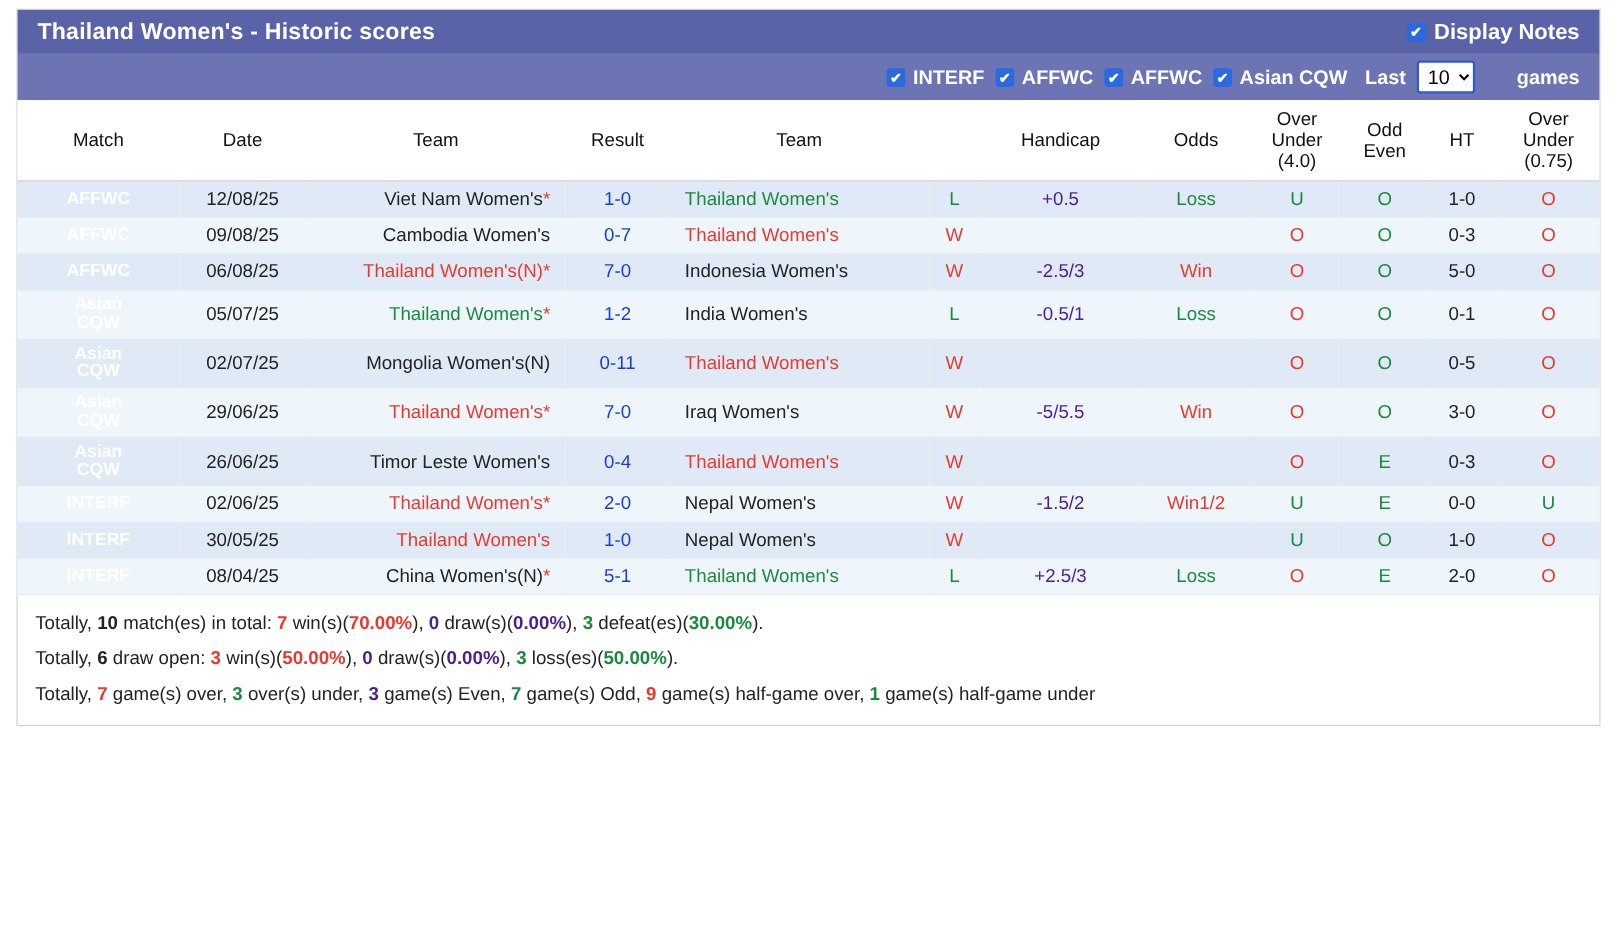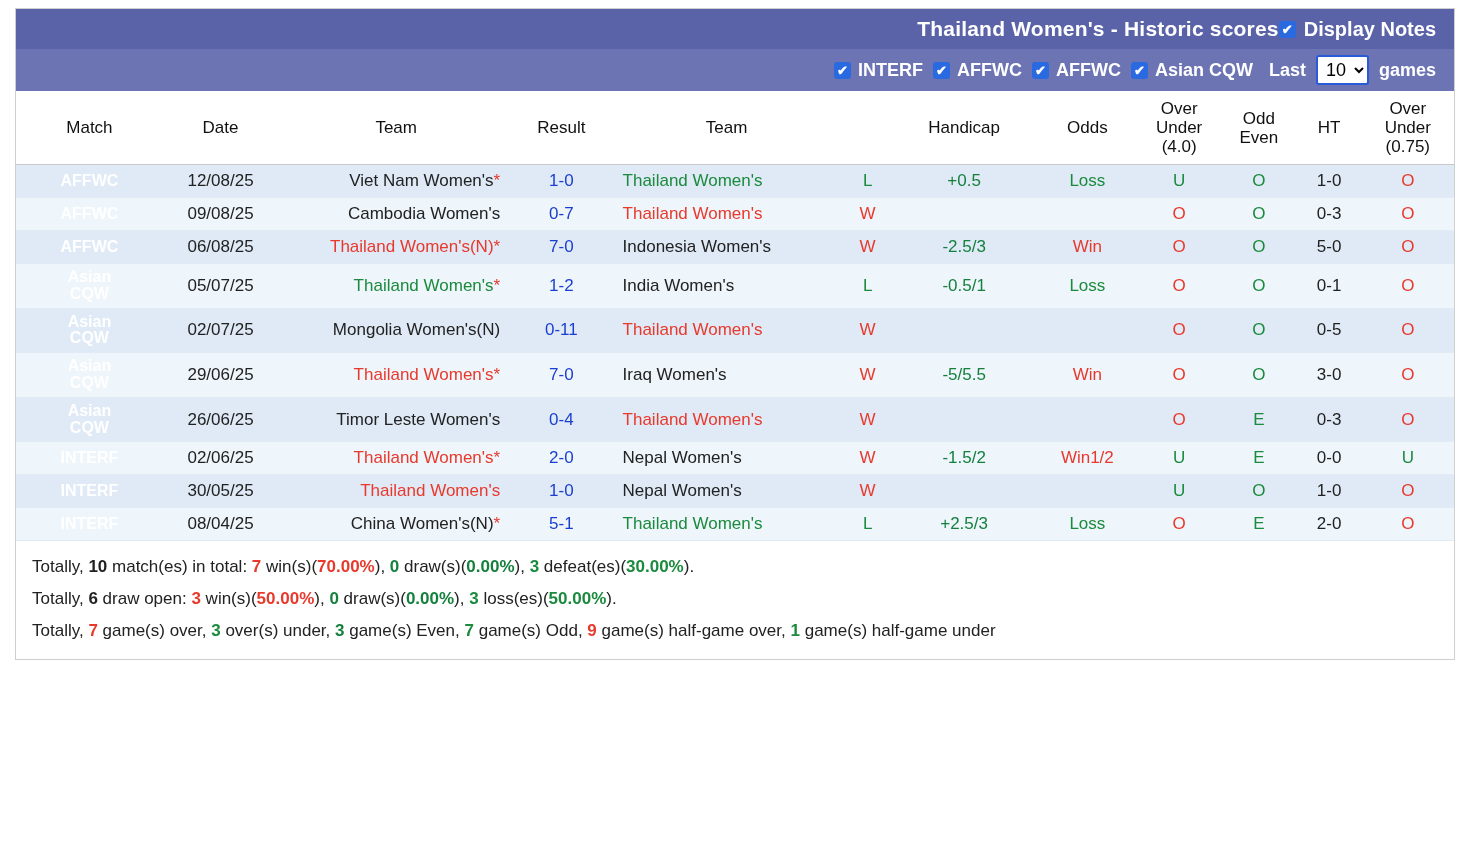--- a/index.html
+++ b/index.html
@@ -1,42 +1,42 @@
 <!DOCTYPE html>
 <html><head>
 <meta charset="utf-8">
 <style>
   html,body{margin:0;padding:0;background:#fff;}
   body{font-family:"Liberation Sans", sans-serif;width:1470px;height:848px;overflow:hidden;}
   .wrap{width:1440px;margin:8px auto 0;border:1px solid #cfcfcf;box-sizing:border-box;}
   
-  .titlebar{background:#5b63a8;color:#fff;display:flex;align-items:center;justify-content:flex-end;padding:8px 18px;}
+  .titlebar{background:#5b63a8;color:#fff;display:flex;align-items:center;justify-content:space-between;padding:8px 18px;}
   .titlebar .t{font-size:21px;font-weight:bold;letter-spacing:.2px;}
   .titlebar .notes{display:flex;align-items:center;gap:8px;font-size:20px;font-weight:bold;}
   .filterbar{background:#6c74b4;color:#fff;display:flex;align-items:center;justify-content:flex-end;gap:10px;padding:6px 18px;}
   .filt{display:flex;align-items:center;gap:7px;font-size:18px;font-weight:bold;}
   .cb{width:17px;height:17px;background:#2a6ae0;border-radius:3px;display:inline-flex;align-items:center;justify-content:center;color:#fff;font-size:13px;line-height:1;font-weight:bold;}
   .lastlbl{font-size:18px;font-weight:bold;margin-left:6px;}
   select.games{font-size:18px;padding:2px 4px;border:2px solid #2a5bd7;border-radius:3px;background:#fff;color:#000;font-family:"Liberation Sans",sans-serif;}
-  .gameslbl{font-size:18px;font-weight:bold;}
+  .gameslbl{font-size:18px;font-weight:bold;margin-left:28px;}
 
   table{border-collapse:collapse;width:100%;background:#fff;}
   thead th{font-size:17px;font-weight:normal;color:#111;padding:8px 4px;border-bottom:1px solid #c8c8c8;text-align:center;line-height:1.12;}
   tbody td{font-size:17px;padding:6px 4px;text-align:center;color:#222;border-bottom:1px solid #e2eaf3;}
   tbody tr.odd td{background:#dfeaf6;}
   tbody tr.even td{background:#eef5fb;}
   td.comp{color:#fff;font-weight:bold;font-size:16px;line-height:1.05;padding:5px 2px;}
   .c-affwc{background:#e8695a;}
   .c-acqw{background:#b27aa8;text-align:center;}
   .c-interf{background:#a8a84a;}
   .teamL{text-align:right;padding-right:14px;}
   .teamR{text-align:left;padding-left:14px;}
   .red{color:#e8392c;}
   .green{color:#1a8a3c;}
-  .blue{color:#15803d;}
+  .blue{color:#4c1d95;}
   .res{color:#1a3fd0;}
   .star{color:#e8392c;}
   .summary{padding:10px 16px 6px;}
   .summary div{font-size:17px;color:#222;margin:6px 0 12px;}
   .b{font-weight:bold;}
   col.match{width:140px;} col.date{width:110px;} col.team{width:225px;}
   col.result{width:90px;} col.hc{width:140px;} col.odds{width:95px;}
   col.ou{width:80px;} col.oe{width:72px;} col.ht{width:62px;} col.ou2{width:88px;}
   col.wl{width:44px;}
 </style>

